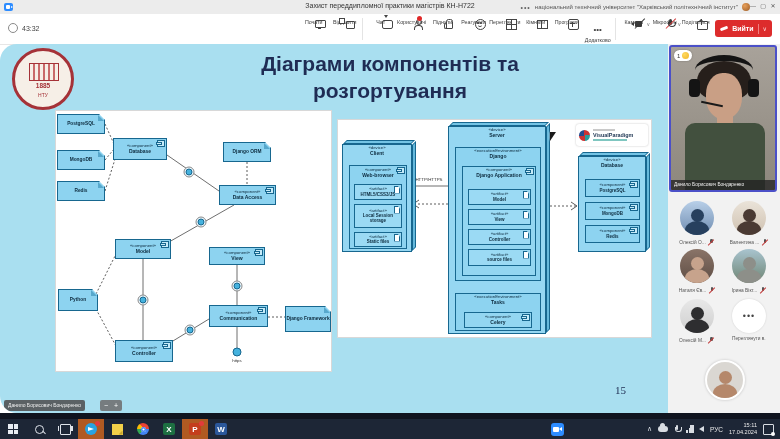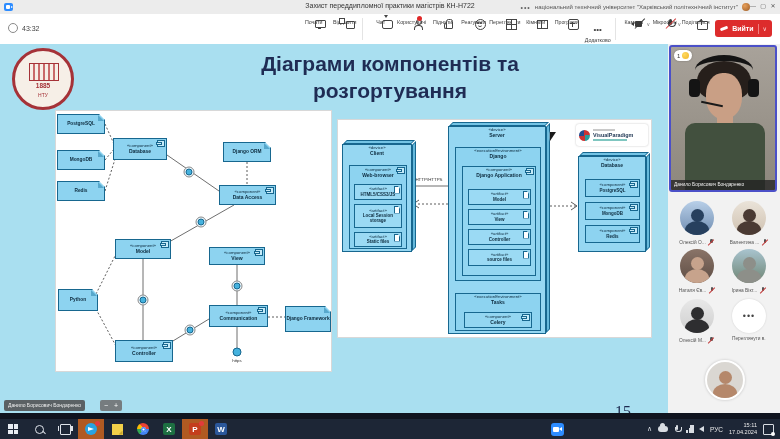--- a/index.html
+++ b/index.html
@@ -62,21 +62,21 @@
   .ic-share::before{content:"";position:absolute;left:1px;top:3px;width:9px;height:7px;border:1px solid #444;border-radius:1px;}
   .ic-share::after{content:"";position:absolute;left:5px;top:1px;width:1.2px;height:6px;background:#444;}
   .ic-share .ah{position:absolute;left:3.8px;top:0.5px;border-left:2px solid transparent;border-right:2px solid transparent;border-bottom:2.5px solid #444;}
   .leave-btn{margin:5px 4px 0 4px;height:17px;background:#dd2c2c;border-radius:3px;display:flex;align-items:center;padding:0 5px;gap:4px;cursor:pointer;}
   .leave-phone{width:8px;height:3px;background:#fff;border-radius:2px;transform:rotate(-20deg);}
   .leave-lbl{color:#fff;font-size:7px;font-weight:bold;white-space:nowrap;}
   .leave-chev{color:#ffd7d7;font-size:6px;border-left:1px solid #f08080;padding-left:4px;height:10px;line-height:10px;}
 
   
   .content{position:absolute;left:0;top:44px;width:780px;height:369px;}
-  .slide{position:absolute;left:0;top:0;width:780px;height:369px;background:#a9dff0;overflow:hidden;}
+  .slide{position:absolute;left:0;top:0;width:780px;height:369px;background:#a9dff0;overflow:hidden;border-radius:17px;}
   .slide-title{position:absolute;left:60px;right:60px;top:6px;text-align:center;font-size:21px;font-weight:bold;color:#1f2c54;line-height:1.3;white-space:pre-line;}
   .seal{position:absolute;left:12px;top:4px;width:62px;height:62px;border:3px solid #a53238;border-radius:50%;background:#f6efe7;box-sizing:border-box;}
   .seal-bld{position:absolute;left:14px;top:12px;width:28px;height:16px;border:1px solid #a53238;background:repeating-linear-gradient(90deg,#f6efe7 0 3px,#c96a6a 3px 5px);}
   .seal-year{position:absolute;left:0;right:0;top:31px;text-align:center;font-size:6.5px;color:#a53238;font-weight:bold;}
   .seal-ntu{position:absolute;left:0;right:0;top:41px;text-align:center;font-size:5px;color:#a53238;}
 
   .panel{position:absolute;background:#fff;border:1px solid #d8d8d8;}
   .panelL{left:55px;top:66px;width:275px;height:260px;}
   .panelR{left:337px;top:75px;width:313px;height:217px;}
   .lines{position:absolute;left:0;top:0;}
@@ -100,21 +100,21 @@
   .lblsm{position:absolute;font-size:4.4px;color:#333;text-align:center;}
   .vp{position:absolute;left:238px;top:4px;width:72px;height:22px;background:#fff;border-radius:3px;box-shadow:0 0 2px rgba(0,0,0,.25);display:flex;align-items:center;gap:3px;padding:0 3px;box-sizing:border-box;}
   .vp-logo{width:11px;height:11px;border-radius:50%;background:conic-gradient(#cc3333 0 90deg,#2a9d9d 90deg 180deg,#cc3333 180deg 270deg,#274b8f 270deg 360deg);}
   .vp-txt{display:flex;flex-direction:column;}
   .vp-top{width:22px;height:2px;background:#c9c9c9;margin-bottom:1px;}
   .vp-brand{font-size:5.4px;font-weight:bold;color:#233a56;}
   .vp-sub{width:34px;height:2px;background:#7fc6c0;margin-top:1px;}
   .cursor{position:absolute;left:212px;top:12px;width:0;height:0;border-left:6px solid #1a1a1a;border-bottom:9px solid transparent;filter:drop-shadow(0 0 1px #fff);}
 
   .slide-footer-author{position:absolute;left:0;right:0;top:353px;text-align:center;font-family:"Liberation Serif",serif;font-size:11px;font-weight:bold;color:#1d2b50;}
-  .slide-footer-page{position:absolute;left:615px;top:359px;font-family:"Liberation Serif",serif;font-size:16px;color:#1d2b50;}
+  .slide-footer-page{position:absolute;left:615px;top:340px;font-family:"Liberation Serif",serif;font-size:11px;color:#1d2b50;}
   .pres-pill{position:absolute;left:4px;top:356px;height:11px;background:rgba(80,80,80,.88);border-radius:2px;color:#eee;font-size:5px;line-height:11px;padding:0 4px;}
   .zoom-pill{position:absolute;left:100px;top:356px;height:11px;background:rgba(110,110,110,.88);border-radius:2px;color:#fff;font-size:7px;line-height:11px;padding:0 4px;display:flex;gap:6px;}
   .zoom-pill span{cursor:pointer;}
 
   
   .sidebar{position:absolute;left:668px;top:0;width:112px;height:369px;background:#f2f2f2;}
   .videobox{position:absolute;left:1px;top:1px;width:108px;height:147px;border:2px solid #4b50c8;border-radius:3px;box-sizing:border-box;background:linear-gradient(180deg,#a8a29a,#8d877d);overflow:hidden;}
   .v-hair{position:absolute;left:26px;top:14px;width:54px;height:40px;background:#261f1b;border-radius:50% 50% 42% 42%;}
   .v-face{position:absolute;left:35px;top:26px;width:36px;height:46px;background:#c99f85;border-radius:46%;}
   .v-band{position:absolute;left:24px;top:8px;width:58px;height:24px;border-top:6px solid #141414;border-radius:50%;}

